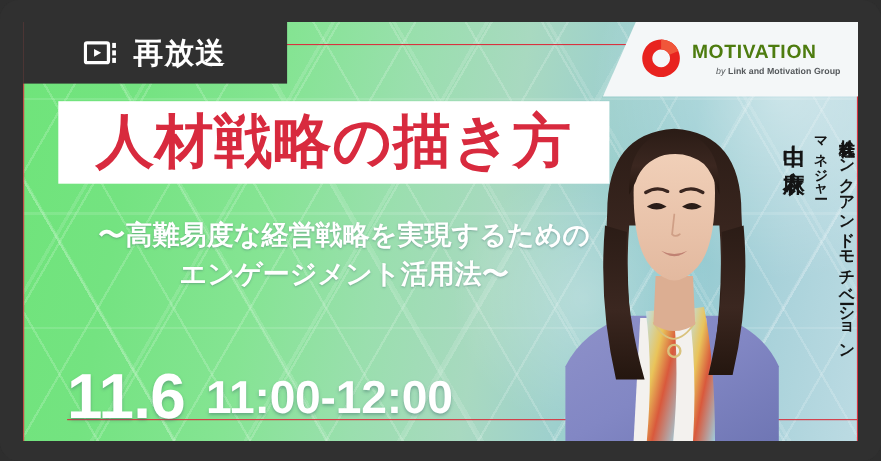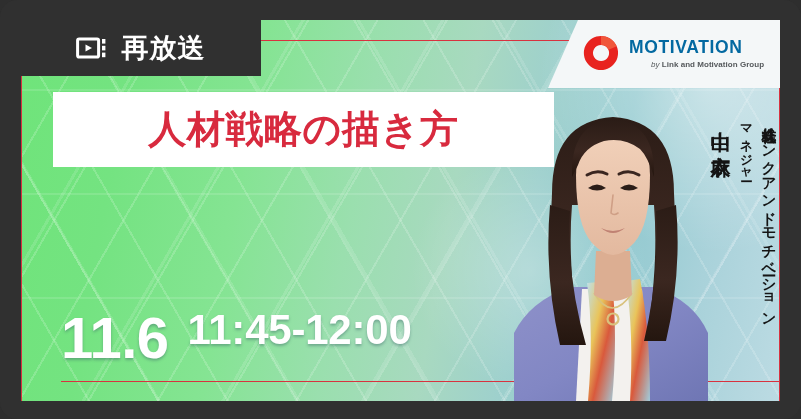--- a/index.html
+++ b/index.html
@@ -107,61 +107,61 @@
     display:flex;align-items:center;
     padding-left:34px;
     box-sizing:border-box;
     z-index:5;
   }
   .logo-mark{
     width:38px;height:38px;flex:0 0 38px;margin-right:9px;margin-top:-2px;
   }
   .logo-text{display:flex;flex-direction:column;line-height:1;}
   .logo-l1,.logo-l2{
-    color:#0369a1;font-weight:700;font-size:17.5px;letter-spacing:.035em;
+    color:#4d7c0f;font-weight:700;font-size:17.5px;letter-spacing:.035em;
   }
   .logo-l2{margin-top:3px;}
   .logo-l3{
     color:#55595c;font-size:8px;font-weight:700;margin-top:5px;letter-spacing:.005em;margin-left:22px;
   }
   .logo-l3 .by{font-weight:400;font-style:italic;}
 
   
   .title-box{
     position:absolute;left:32px;top:72px;
     width:501px;height:75px;
     background:#ffffff;
     display:flex;align-items:center;justify-content:center;
     z-index:4;
   }
   .title-text{
     color:#d82a3e;
-    font-size:38px;font-weight:700;
+    font-size:53px;font-weight:700;
     letter-spacing:.015em;
     line-height:1;
     white-space:nowrap;
     transform:translateY(-1px);
   }
 
   
   .subtitle{
     position:absolute;left:32px;top:178px;width:520px;
     text-align:center;
     color:#ffffff;
     font-size:24.5px;font-weight:700;line-height:1.42;
     letter-spacing:.005em;
     text-shadow:0 1px 2px rgba(70,110,110,.45);
     z-index:4;
   }
   .subtitle .l2{display:block;}
 
   
   .date-row{
-    position:absolute;left:40px;top:289px;
-    display:flex;align-items:flex-start;
+    position:absolute;left:40px;top:312px;
+    display:flex;align-items:center;
     color:#ffffff;
     text-shadow:0 2px 3px rgba(60,105,105,.45);
     z-index:4;
   }
   .date-main{font-size:58px;font-weight:700;line-height:1;letter-spacing:-.01em;}
   .date-dow{font-size:33px;font-weight:700;line-height:1;margin-left:8px;letter-spacing:.01em;}
   .date-time{font-size:42px;font-weight:700;line-height:1;margin-left:19px;letter-spacing:-.005em;}
 
   
   .speaker{
@@ -278,25 +278,27 @@
         <span class="logo-l1">MOTIVATION</span>
         <span class="logo-l3"><span class="by">by</span> <span>Link and Motivation Group</span></span>
       </div>
     </div>
 
     <div class="title-box">
       <span class="title-text">人材戦略の描き方</span>
     </div>
 
     <div class="subtitle">
+      <span class="l1">〜高難易度な経営戦略を実現するための</span>
+      <span class="l2">エンゲージメント活用法〜</span>
     </div>
 
     <div class="date-row">
       <span class="date-main">11.6</span>
-      <span class="date-time">11:45-12:00</span>
+      <span class="date-time">11:00-12:00</span>
     </div>
 
     <div class="speaker">
       <span class="vline v-name">山中 麻衣</span>
       <span class="vline v-role">マネジャー</span>
       <span class="vline v-company">株式会社リンクアンドモチベーション</span>
     </div>
 
   </div>
 </div>

